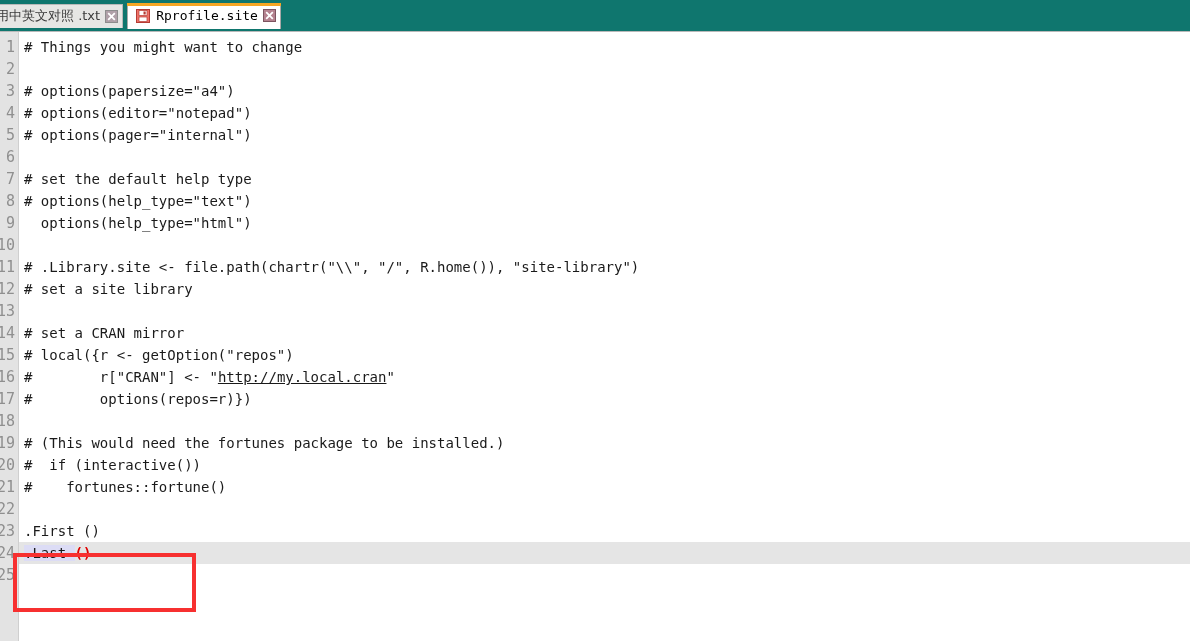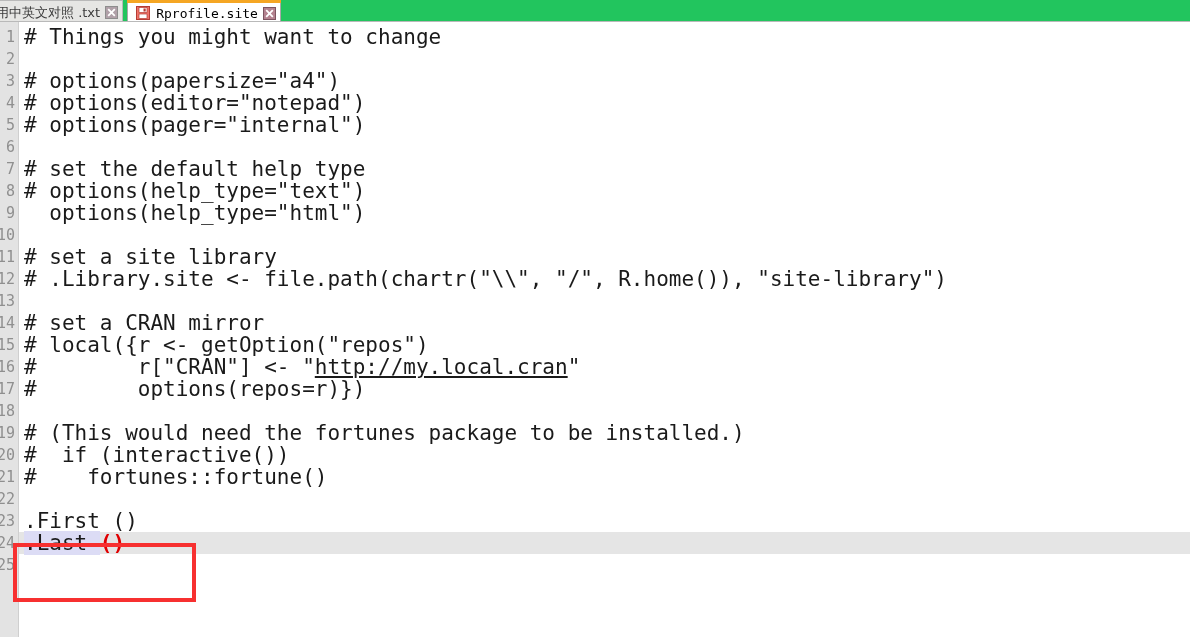--- a/index.html
+++ b/index.html
@@ -10,25 +10,25 @@
   body {
     width: 1190px;
     height: 641px;
     overflow: hidden;
     font-family: "DejaVu Sans Mono", "Liberation Mono", monospace;
   }
 
   
   #tabbar {
     position: relative;
-    height: 22px;
-    background: #22c55e;
+    height: 32px;
+    background: #0f766e;
     border-bottom: 1px solid #b9b9b9;
     display: flex;
-    align-items: flex-start;
+    align-items: center;
     box-sizing: border-box;
     overflow: hidden;
   }
   .tab {
     position: relative;
     display: flex;
     align-items: center;
     height: 24px;
     box-sizing: border-box;
     padding: 0 4px 0 5px;
@@ -115,21 +115,21 @@
     position: relative;
     flex: 1 1 auto;
     padding-top: 4px;
     overflow: hidden;
   }
   .cline {
     position: relative;
     height: 22px;
     line-height: 22px;
     font-family: "DejaVu Sans Mono", "Liberation Mono", monospace;
-    font-size: 21px;
+    font-size: 14px;
     color: #1a1a1a;
     white-space: pre;
     padding-left: 5px;
     box-sizing: border-box;
   }
   .cline.current { background: #e5e5e5; }
   .url { text-decoration: underline; text-align: right; }
   .paren-red { color: #e00000; font-weight: bold; }
   .sel { background: #dcdcf5; }
 
@@ -215,22 +215,22 @@
     <div class="cline"># Things you might want to change</div>
     <div class="cline"></div>
     <div class="cline"># options(papersize="a4")</div>
     <div class="cline"># options(editor="notepad")</div>
     <div class="cline"># options(pager="internal")</div>
     <div class="cline"></div>
     <div class="cline"># set the default help type</div>
     <div class="cline"># options(help_type="text")</div>
     <div class="cline">  options(help_type="html")</div>
     <div class="cline"></div>
+    <div class="cline"># .Library.site &lt;- file.path(chartr("\\", "/", R.home()), "site-library")</div>
     <div class="cline"># set a site library</div>
-    <div class="cline"># .Library.site &lt;- file.path(chartr("\\", "/", R.home()), "site-library")</div>
     <div class="cline"></div>
     <div class="cline"># set a CRAN mirror</div>
     <div class="cline"># local({r &lt;- getOption("repos")</div>
 
     <div class="cline"><span>#        r["CRAN"] &lt;- "</span><span class="url">http://my.local.cran</span><span>"</span></div>
 
     <div class="cline">#        options(repos=r)})</div>
     <div class="cline"></div>
     <div class="cline"># (This would need the fortunes package to be installed.)</div>
     <div class="cline">#  if (interactive())</div>

